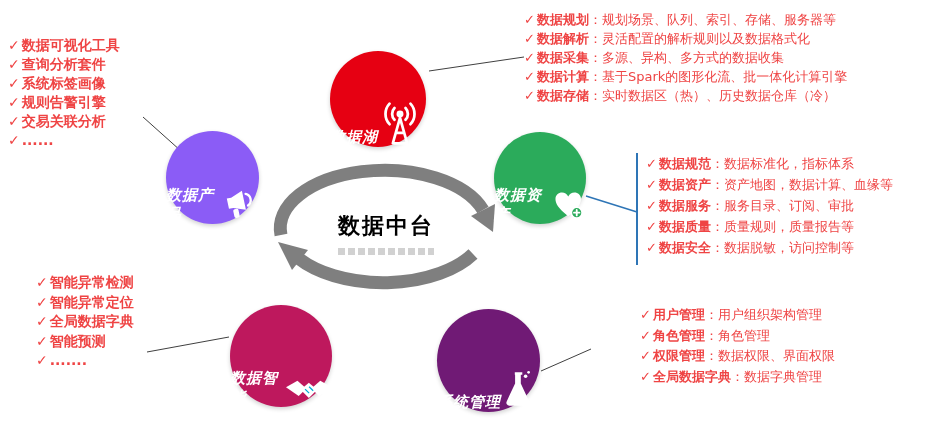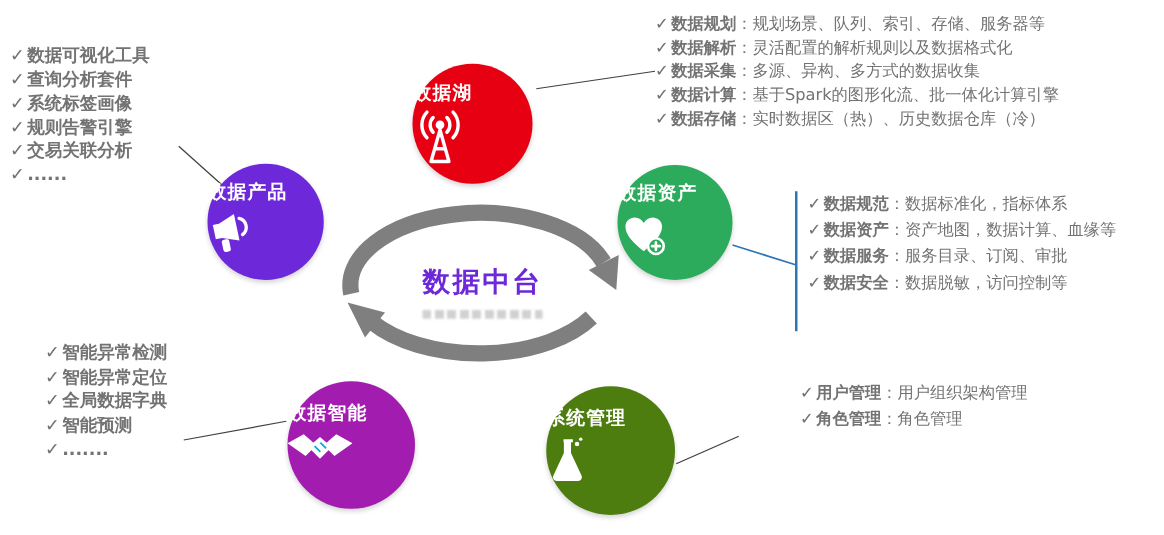--- a/index.html
+++ b/index.html
@@ -2,40 +2,40 @@
 <html><head>
 <meta charset="utf-8">
 <style>
   * { margin:0; padding:0; box-sizing:border-box; }
   html,body { background:#ffffff; }
   body { font-family:"DejaVu Sans","Liberation Sans",sans-serif; }
   .stage { position:relative; width:931px; height:428px; background:#fff; overflow:hidden; }
 
   .overlay { position:absolute; left:0; top:0; z-index:1; }
 
-  .node { position:absolute; border-radius:50%; display:flex; flex-direction:column;
-          align-items:flex-start; z-index:2; color:#fff;
-          box-shadow:0 2px 4px rgba(0,0,0,.18); }
+  .node { position:absolute; border-radius:50%; display:flex; 
+          align-items:flex-end; z-index:2; color:#fff;
+          box-shadow:0 2px 4px rgba(0,0,0,.18);font-style:italic; }
   .node-label { font-weight:bold; font-size:15px; letter-spacing:1px; }
   .node .icon { margin-top:3px; }
 
   .node-lake        { left:330px; top:51px;  width:96px;  height:96px;  padding-top:14px; background:#e60012; }
   .node-product     { left:166px; top:131px; width:93px;  height:93px;  padding-top:13px; background:#f7b500; }
   .node-asset       { left:494px; top:132px; width:92px;  height:92px;  padding-top:13px; background:#2bab5b; }
   .node-intelligence{ left:230px; top:305px; width:102px; height:102px; padding-top:16px; background:#00b0d8; }
   .node-system      { left:437px; top:309px; width:103px; height:103px; padding-top:16px; background:#1c66ae; }
 
   .center-title { position:absolute; left:318px; top:211px; width:136px; text-align:center;
-                  font-size:22px; font-weight:bold; letter-spacing:2px; color:#6d28d9; z-index:2; }
+                  font-size:22px; font-weight:bold; letter-spacing:2px; color:#000000; z-index:2; }
   .watermark { position:absolute; left:338px; top:248px; width:96px; height:7px; z-index:2;
                opacity:.45; filter:blur(.7px);
                background:repeating-linear-gradient(90deg,#9a9a9a 0 7px, transparent 7px 10px); }
 
   .feat-list { position:absolute; z-index:3; }
-  .feat-item { font-size:13px; line-height:19px; color:#737373; white-space:nowrap; }
+  .feat-item { font-size:13px; line-height:19px; color:#ef4444; white-space:nowrap; }
   .feat-item .check { font-weight:bold; margin-right:2px; }
   .feat-item .term  { font-weight:bold; }
 
   .list-lake    { left:524px; top:10px; }
   .list-product { left:8px;   top:36px; }
   .list-product .feat-item { font-size:14px; }
   .list-asset   { left:646px; top:153px; }
   .list-asset .feat-item { line-height:21px; }
   .list-intelligence { left:36px; top:273px; }
   .list-intelligence .feat-item { font-size:14px; line-height:19.5px; }
@@ -67,49 +67,49 @@
   <div class="node node-lake" style="background: rgb(230, 0, 18);">
     <div class="node-label">数据湖</div>
     <svg class="icon" width="44" height="46" viewBox="0 0 24 25">
       <circle cx="12" cy="7" r="1.9" fill="#fff"></circle>
       <path d="M9 10.2 A4.6 4.6 0 0 1 9 3.8 M15 3.8 A4.6 4.6 0 0 1 15 10.2" stroke="#fff" stroke-width="1.5" fill="none" stroke-linecap="round"></path>
       <path d="M6.3 12.6 A8.2 8.2 0 0 1 6.3 1.4 M17.7 1.4 A8.2 8.2 0 0 1 17.7 12.6" stroke="#fff" stroke-width="1.5" fill="none" stroke-linecap="round"></path>
       <path d="M12 9.2 L8.1 23 M12 9.2 L15.9 23 M9.7 17.4 L14.3 17.4 M8.1 23 L15.9 23" stroke="#fff" stroke-width="1.5" fill="none" stroke-linecap="round"></path>
     </svg>
   </div>
 
-  <div class="node node-product" style="background: #6d28d9;">
+  <div class="node node-product" style="background: #8b5cf6;">
     <div class="node-label">数据产品</div>
     <svg class="icon tilt" width="40" height="40" viewBox="0 0 24 24">
       <path d="M14.5 3.5 L14.5 16.5 L6.5 13.5 L3.5 13.5 L3.5 6.5 L6.5 6.5 Z" fill="#fff"></path>
       <path d="M16.5 6 a4.4 4.4 0 0 1 0 8" stroke="#fff" stroke-width="1.6" fill="none" stroke-linecap="round"></path>
       <rect x="6" y="14.5" width="3.6" height="6" rx="1.2" fill="#fff"></rect>
     </svg>
   </div>
 
   <div class="node node-asset" style="background: rgb(43, 171, 91);">
     <div class="node-label">数据资产</div>
     <svg class="icon" width="42" height="40" viewBox="0 0 24 23">
       <path d="M12 19.5 C5.2 14.3 3.6 10.9 3.6 8.2 C3.6 5.6 5.6 4 7.9 4 C9.7 4 11.1 5 12 6.5 C12.9 5 14.3 4 16.1 4 C18.4 4 20.4 5.6 20.4 8.2 C20.4 10.9 18.8 14.3 12 19.5 Z" fill="#fff"></path>
       <circle cx="17.6" cy="17.2" r="3.6" fill="#2bab5b" stroke="#fff" stroke-width="1.2"></circle>
       <path d="M17.6 15.4 v3.6 M15.8 17.2 h3.6" stroke="#fff" stroke-width="1.2" stroke-linecap="round"></path>
     </svg>
   </div>
 
-  <div class="node node-intelligence" style="background: #a21caf;">
+  <div class="node node-intelligence" style="background: #be185d;">
     <div class="node-label">数据智能</div>
     <svg class="icon" width="52" height="32" viewBox="0 0 36 22">
       <polygon points="0,8 9,3 16,9 10,15" fill="#fff"></polygon>
       <polygon points="36,8 27,3 20,9 26,15" fill="#fff"></polygon>
       <polygon points="11.5,10 18,4.5 24.5,10 18,16.5" fill="#fff"></polygon>
       <path d="M15 9.5 l3.2 3.2 M18.2 7.6 l3.2 3.2" stroke="#00b0d8" stroke-width="1" fill="none"></path>
     </svg>
   </div>
 
-  <div class="node node-system" style="background: #4d7c0f;">
+  <div class="node node-system" style="background: #701a75;">
     <div class="node-label">系统管理</div>
     <svg class="icon" width="36" height="44" viewBox="0 0 24 28">
       <path d="M9.2 2.2 h5 v1.6 h-1 v5.8 l5.6 12 a2 2 0 0 1 -1.8 2.9 H5.6 a2 2 0 0 1 -1.8 -2.9 L9.4 9.6 V3.8 h-0.2 Z" fill="#fff"></path>
       <circle cx="16.4" cy="4.8" r="1.2" fill="#fff"></circle>
       <circle cx="18.4" cy="2.2" r="0.9" fill="#fff"></circle>
     </svg>
   </div>
 
   <div class="center-title">数据中台</div>
   <div class="watermark"></div>
@@ -126,27 +126,30 @@
       <div class="feat-item"><span class="check">✓</span><span class="term">查询分析套件</span></div>
       <div class="feat-item"><span class="check">✓</span><span class="term">系统标签画像</span></div>
       <div class="feat-item"><span class="check">✓</span><span class="term">规则告警引擎</span></div>
       <div class="feat-item"><span class="check">✓</span><span class="term">交易关联分析</span></div>
       <div class="feat-item"><span class="check">✓</span><span class="term">......</span></div>
     </div>
   <div class="feat-list list-asset">
       <div class="feat-item"><span class="check">✓</span><span class="term">数据规范</span><span class="desc">：数据标准化，指标体系</span></div>
       <div class="feat-item"><span class="check">✓</span><span class="term">数据资产</span><span class="desc">：资产地图，数据计算、血缘等</span></div>
       <div class="feat-item"><span class="check">✓</span><span class="term">数据服务</span><span class="desc">：服务目录、订阅、审批</span></div>
+      <div class="feat-item"><span class="check">✓</span><span class="term">数据质量</span><span class="desc">：质量规则，质量报告等</span></div>
       <div class="feat-item"><span class="check">✓</span><span class="term">数据安全</span><span class="desc">：数据脱敏，访问控制等</span></div>
     </div>
   <div class="feat-list list-intelligence">
       <div class="feat-item"><span class="check">✓</span><span class="term">智能异常检测</span></div>
       <div class="feat-item"><span class="check">✓</span><span class="term">智能异常定位</span></div>
       <div class="feat-item"><span class="check">✓</span><span class="term">全局数据字典</span></div>
       <div class="feat-item"><span class="check">✓</span><span class="term">智能预测</span></div>
       <div class="feat-item"><span class="check">✓</span><span class="term">.......</span></div>
     </div>
   <div class="feat-list list-system">
       <div class="feat-item"><span class="check">✓</span><span class="term">用户管理</span><span class="desc">：用户组织架构管理</span></div>
       <div class="feat-item"><span class="check">✓</span><span class="term">角色管理</span><span class="desc">：角色管理</span></div>
+      <div class="feat-item"><span class="check">✓</span><span class="term">权限管理</span><span class="desc">：数据权限、界面权限</span></div>
+      <div class="feat-item"><span class="check">✓</span><span class="term">全局数据字典</span><span class="desc">：数据字典管理</span></div>
     </div>
 
 </div>
 
 </body></html>

